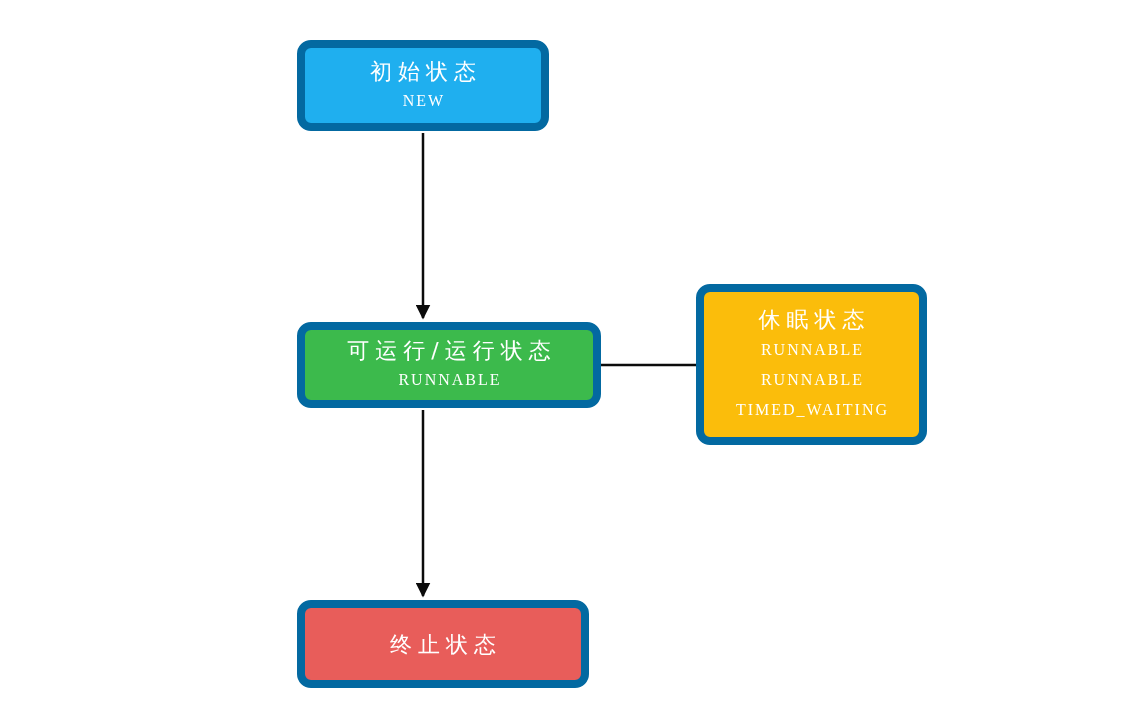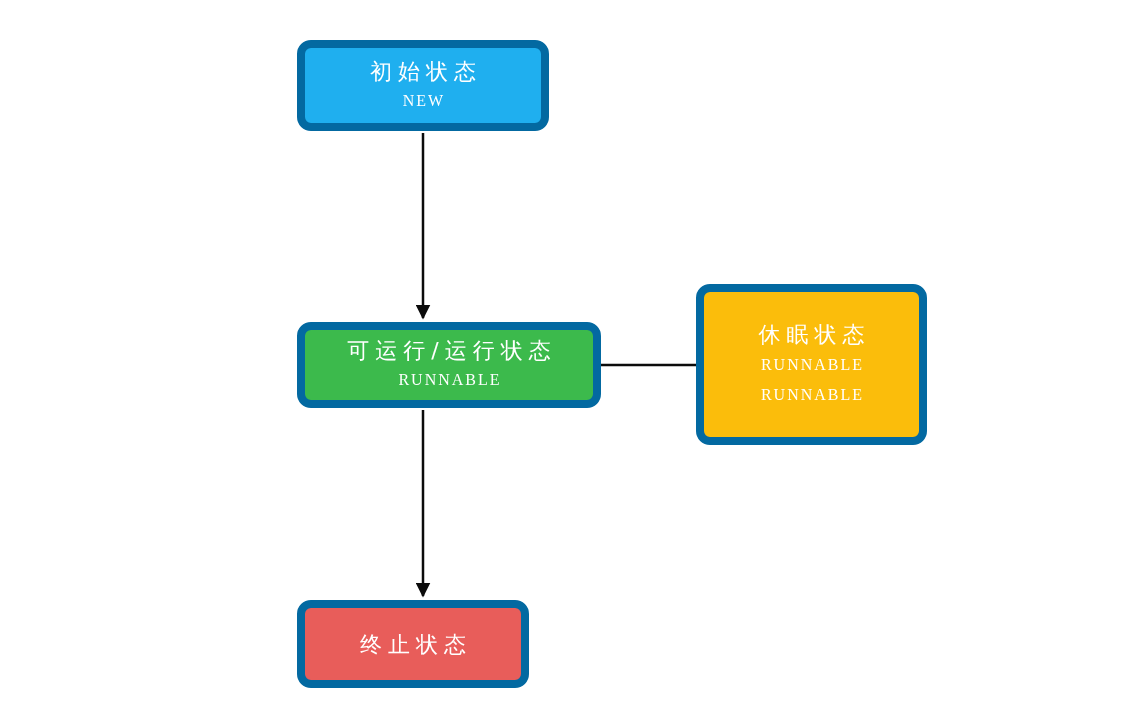--- a/index.html
+++ b/index.html
@@ -43,21 +43,21 @@
   }
   .node .label-en {
     letter-spacing: 2px;
     text-indent: 2px;
     font-size: 16px;
     font-family: Liberation Serif, serif;
   }
   .node-new        { left: 297px; top: 40px;  width: 252px; height: 91px; }
   .node-runnable   { left: 297px; top: 322px; width: 304px; height: 86px; }
   .node-sleep      { left: 696px; top: 284px; width: 231px; height: 161px; line-height: 30px; }
-  .node-terminated { left: 297px; top: 600px; width: 232px; height: 88px; gap: 35px; }
+  .node-terminated { left: 297px; top: 600px; width: 292px; height: 88px; gap: 35px; }
 </style>
 </head>
 <body>
 
 <div class="canvas">
 
   <svg class="edges-layer" width="1142" height="714" viewBox="0 0 1142 714" xmlns="http://www.w3.org/2000/svg">
     <defs>
       <marker id="arrowhead" viewBox="0 0 10 10" refX="9" refY="5" markerWidth="6" markerHeight="6" orient="auto-start-reverse">
         <path d="M 0 0 L 10 5 L 0 10 z" fill="#0b0b0b"></path>
@@ -75,19 +75,20 @@
 
   <div class="node node-runnable" style="background: rgb(60, 186, 76);">
     <div class="label-zh">可运行/运行状态</div>
     <div class="label-en">RUNNABLE</div>
   </div>
 
   <div class="node node-sleep" style="background: rgb(251, 189, 11);">
     <div class="label-zh">休眠状态</div>
     <div class="label-en">RUNNABLE</div>
     <div class="label-en">RUNNABLE</div>
+    <div class="label-en">TIMED_WAITING</div>
   </div>
 
   <div class="node node-terminated" style="background: rgb(232, 93, 90);">
     <div class="label-zh">终止状态</div>
   </div>
 
 </div>
 
 </body></html>

